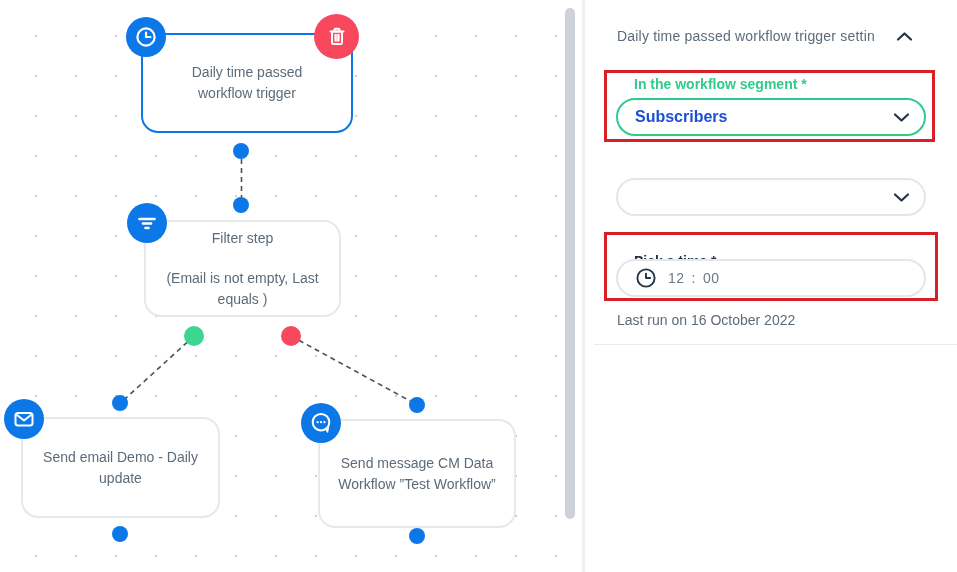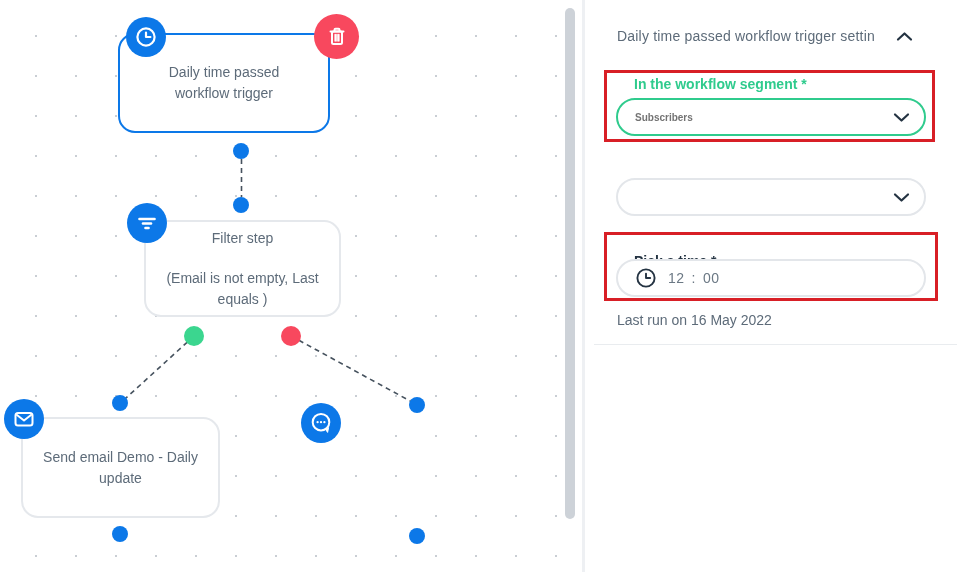--- a/index.html
+++ b/index.html
@@ -33,42 +33,42 @@
   .hl-box{position:absolute;border:3px solid #d81f26;box-sizing:border-box;}
   .hl-box.one{left:18px;top:70px;width:331px;height:72px;}
   .hl-box.two{left:18px;top:232px;width:334px;height:69px;}
   .fld-label{position:absolute;left:48px;font-size:14px;font-weight:bold;color:#243342;white-space:nowrap;}
   .fld-label.green{color:#2fcb8d;}
   .pill{position:absolute;left:30px;width:310px;height:38px;border:2px solid #e3e6ea;
         border-radius:19px;background:#fff;box-sizing:border-box;display:flex;
         align-items:center;padding:0 14px 0 17px;}
   .pill.green{border-color:#2fcb8d;}
   .pill .grow{flex:1 1 auto;}
-  .pill-value{font-size:10px;font-weight:bold;color:#737373;}
+  .pill-value{font-size:16px;font-weight:bold;color:#1d4ed8;}
   .time-text{font-size:14px;color:#6b7884;letter-spacing:.5px;}
   .time-text.h{margin-left:11px;}
   .time-text.sep{margin:0 7px;}
   .last-run{position:absolute;left:31px;top:312px;font-size:14px;color:#5d6b79;}
   .h-divider{position:absolute;left:8px;right:0;top:344px;height:1px;background:#e9ecef;}
   svg{display:block;}
 </style>
 </head>
 <body>
 
 <div class="stage">
 
   <div class="canvas">
 
     <svg class="edges" width="562" height="572">
       <path d="M241.5 159 L241.5 197" fill="none" stroke="#46525e" stroke-width="1.6" stroke-dasharray="5 4"></path>
       <path d="M194 336 L120.5 403" fill="none" stroke="#46525e" stroke-width="1.6" stroke-dasharray="5 4"></path>
       <path d="M291 336 L417.5 405" fill="none" stroke="#46525e" stroke-width="1.6" stroke-dasharray="5 4"></path>
     </svg>
 
-    <div class="node selected" style="left:118px;top:33px;width:212px;height:100px;padding:0 24px;">
+    <div class="node selected" style="left:141px;top:33px;width:212px;height:100px;padding:0 24px;">
       <span>Daily time passed workflow trigger</span>
     </div>
     <div class="badge" style="left:126px;top:17px;width:40px;height:40px;">
       <svg width="26" height="26" viewBox="0 0 26 26">
         <circle cx="13" cy="13" r="8.6" fill="none" stroke="#fff" stroke-width="2.2"></circle>
         <path d="M13 8.6 L13 13 L17.4 13" fill="none" stroke="#fff" stroke-width="2.2" stroke-linecap="round" stroke-linejoin="round"></path>
       </svg>
     </div>
     <div class="badge danger" style="left:314px;top:14px;width:45px;height:45px;">
       <svg width="24" height="24" viewBox="0 0 24 24">
@@ -94,20 +94,23 @@
     <div class="node" style="left:21px;top:417px;width:199px;height:101px;padding:0 14px;">
       <span>Send email Demo - Daily update</span>
     </div>
     <div class="badge" style="left:4px;top:399px;width:40px;height:40px;">
       <svg width="26" height="26" viewBox="0 0 26 26">
         <rect x="4.5" y="7" width="17" height="12.5" rx="2.5" fill="none" stroke="#fff" stroke-width="2"></rect>
         <path d="M6 9 L13 14.5 L20 9" fill="none" stroke="#fff" stroke-width="2" stroke-linecap="round" stroke-linejoin="round"></path>
       </svg>
     </div>
 
+    <div class="node" style="left:318px;top:419px;width:198px;height:109px;padding:0 14px;">
+      <span>Send message CM Data Workflow ”Test Workflow”</span>
+    </div>
     <div class="badge" style="left:301px;top:403px;width:40px;height:40px;">
       <svg width="28" height="28" viewBox="0 0 28 28">
         <circle cx="14" cy="13.2" r="8.3" fill="none" stroke="#fff" stroke-width="2"></circle>
         <path d="M18.5 20.2 L20.6 23.4 L21.6 18.6 Z" fill="#fff" stroke="#fff" stroke-width="1" stroke-linejoin="round"></path>
         <circle cx="10.6" cy="13.2" r="1.15" fill="#fff"></circle>
         <circle cx="14" cy="13.2" r="1.15" fill="#fff"></circle>
         <circle cx="17.4" cy="13.2" r="1.15" fill="#fff"></circle>
       </svg>
     </div>
 
@@ -156,17 +159,17 @@
     <div class="pill" style="top:259px;">
       <svg width="22" height="22" viewBox="0 0 22 22">
         <circle cx="11" cy="11" r="8.6" fill="none" stroke="#243342" stroke-width="1.9"></circle>
         <path d="M11 6.6 L11 11 L15.2 11" fill="none" stroke="#243342" stroke-width="1.9" stroke-linecap="round" stroke-linejoin="round"></path>
       </svg>
       <span class="time-text h">12</span>
       <span class="time-text sep">:</span>
       <span class="time-text">00</span>
     </div>
 
-    <div class="last-run">Last run on 16 May 2022</div>
+    <div class="last-run">Last run on 16 October 2022</div>
     <div class="h-divider"></div>
   </div>
 
 </div>
 
 </body></html>

